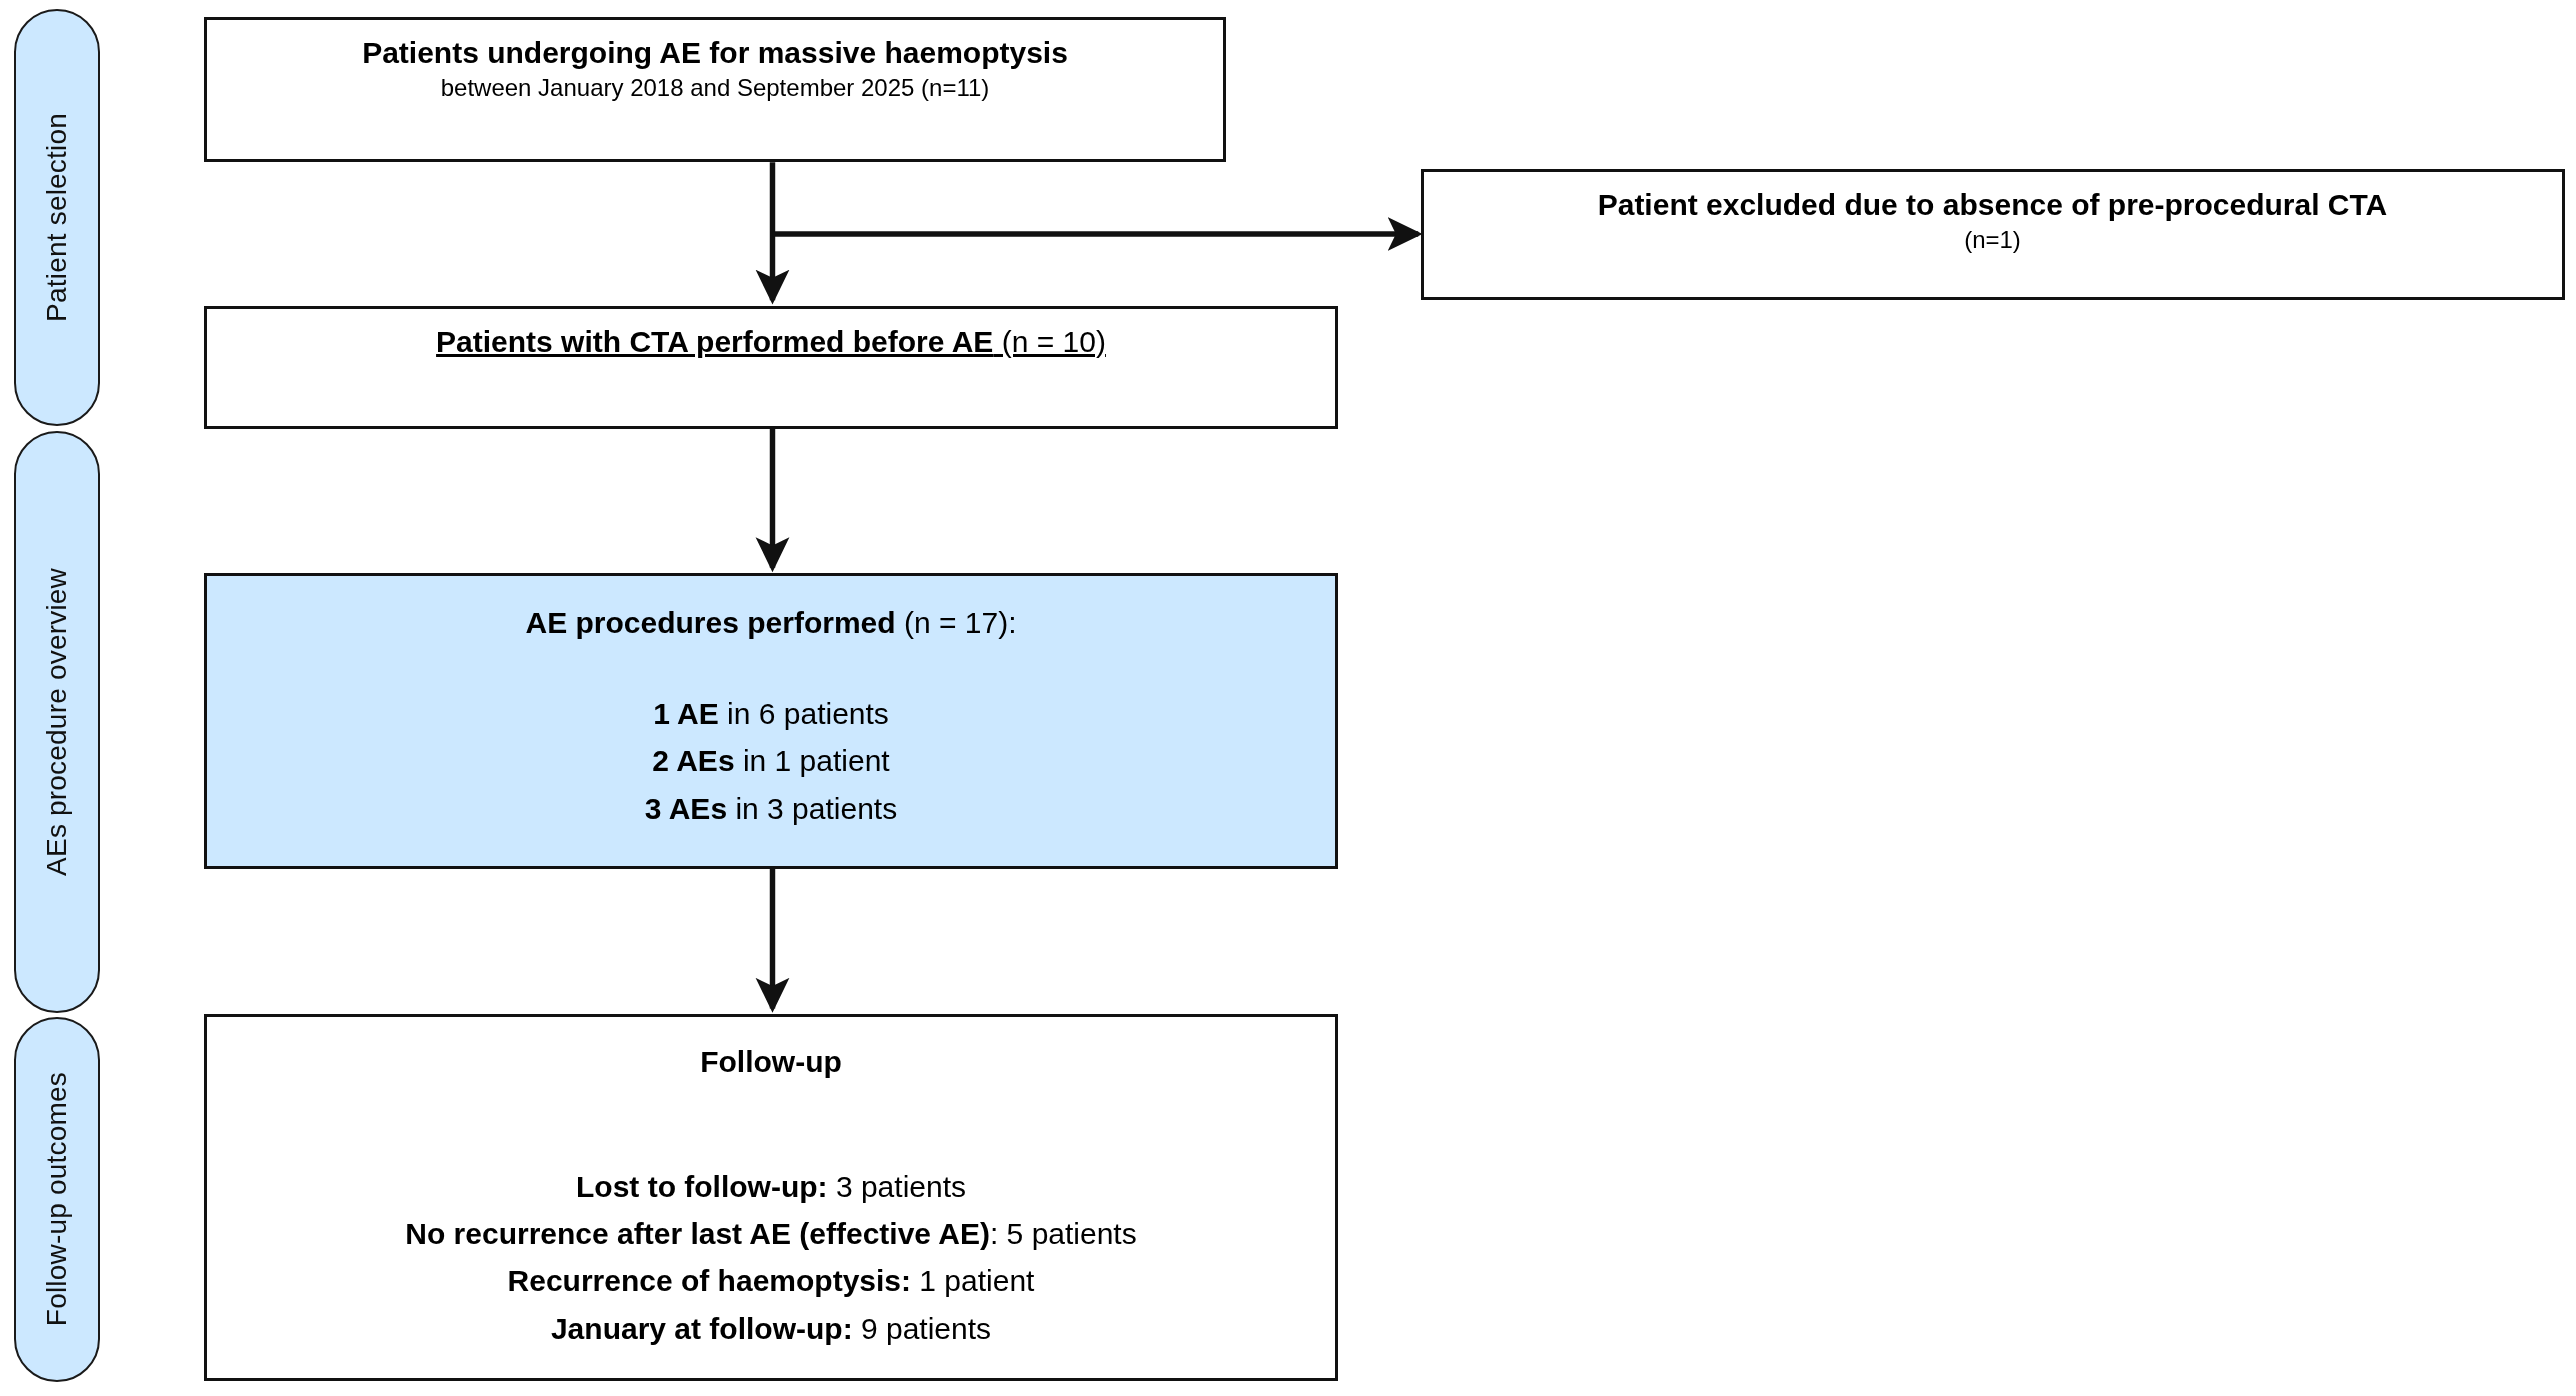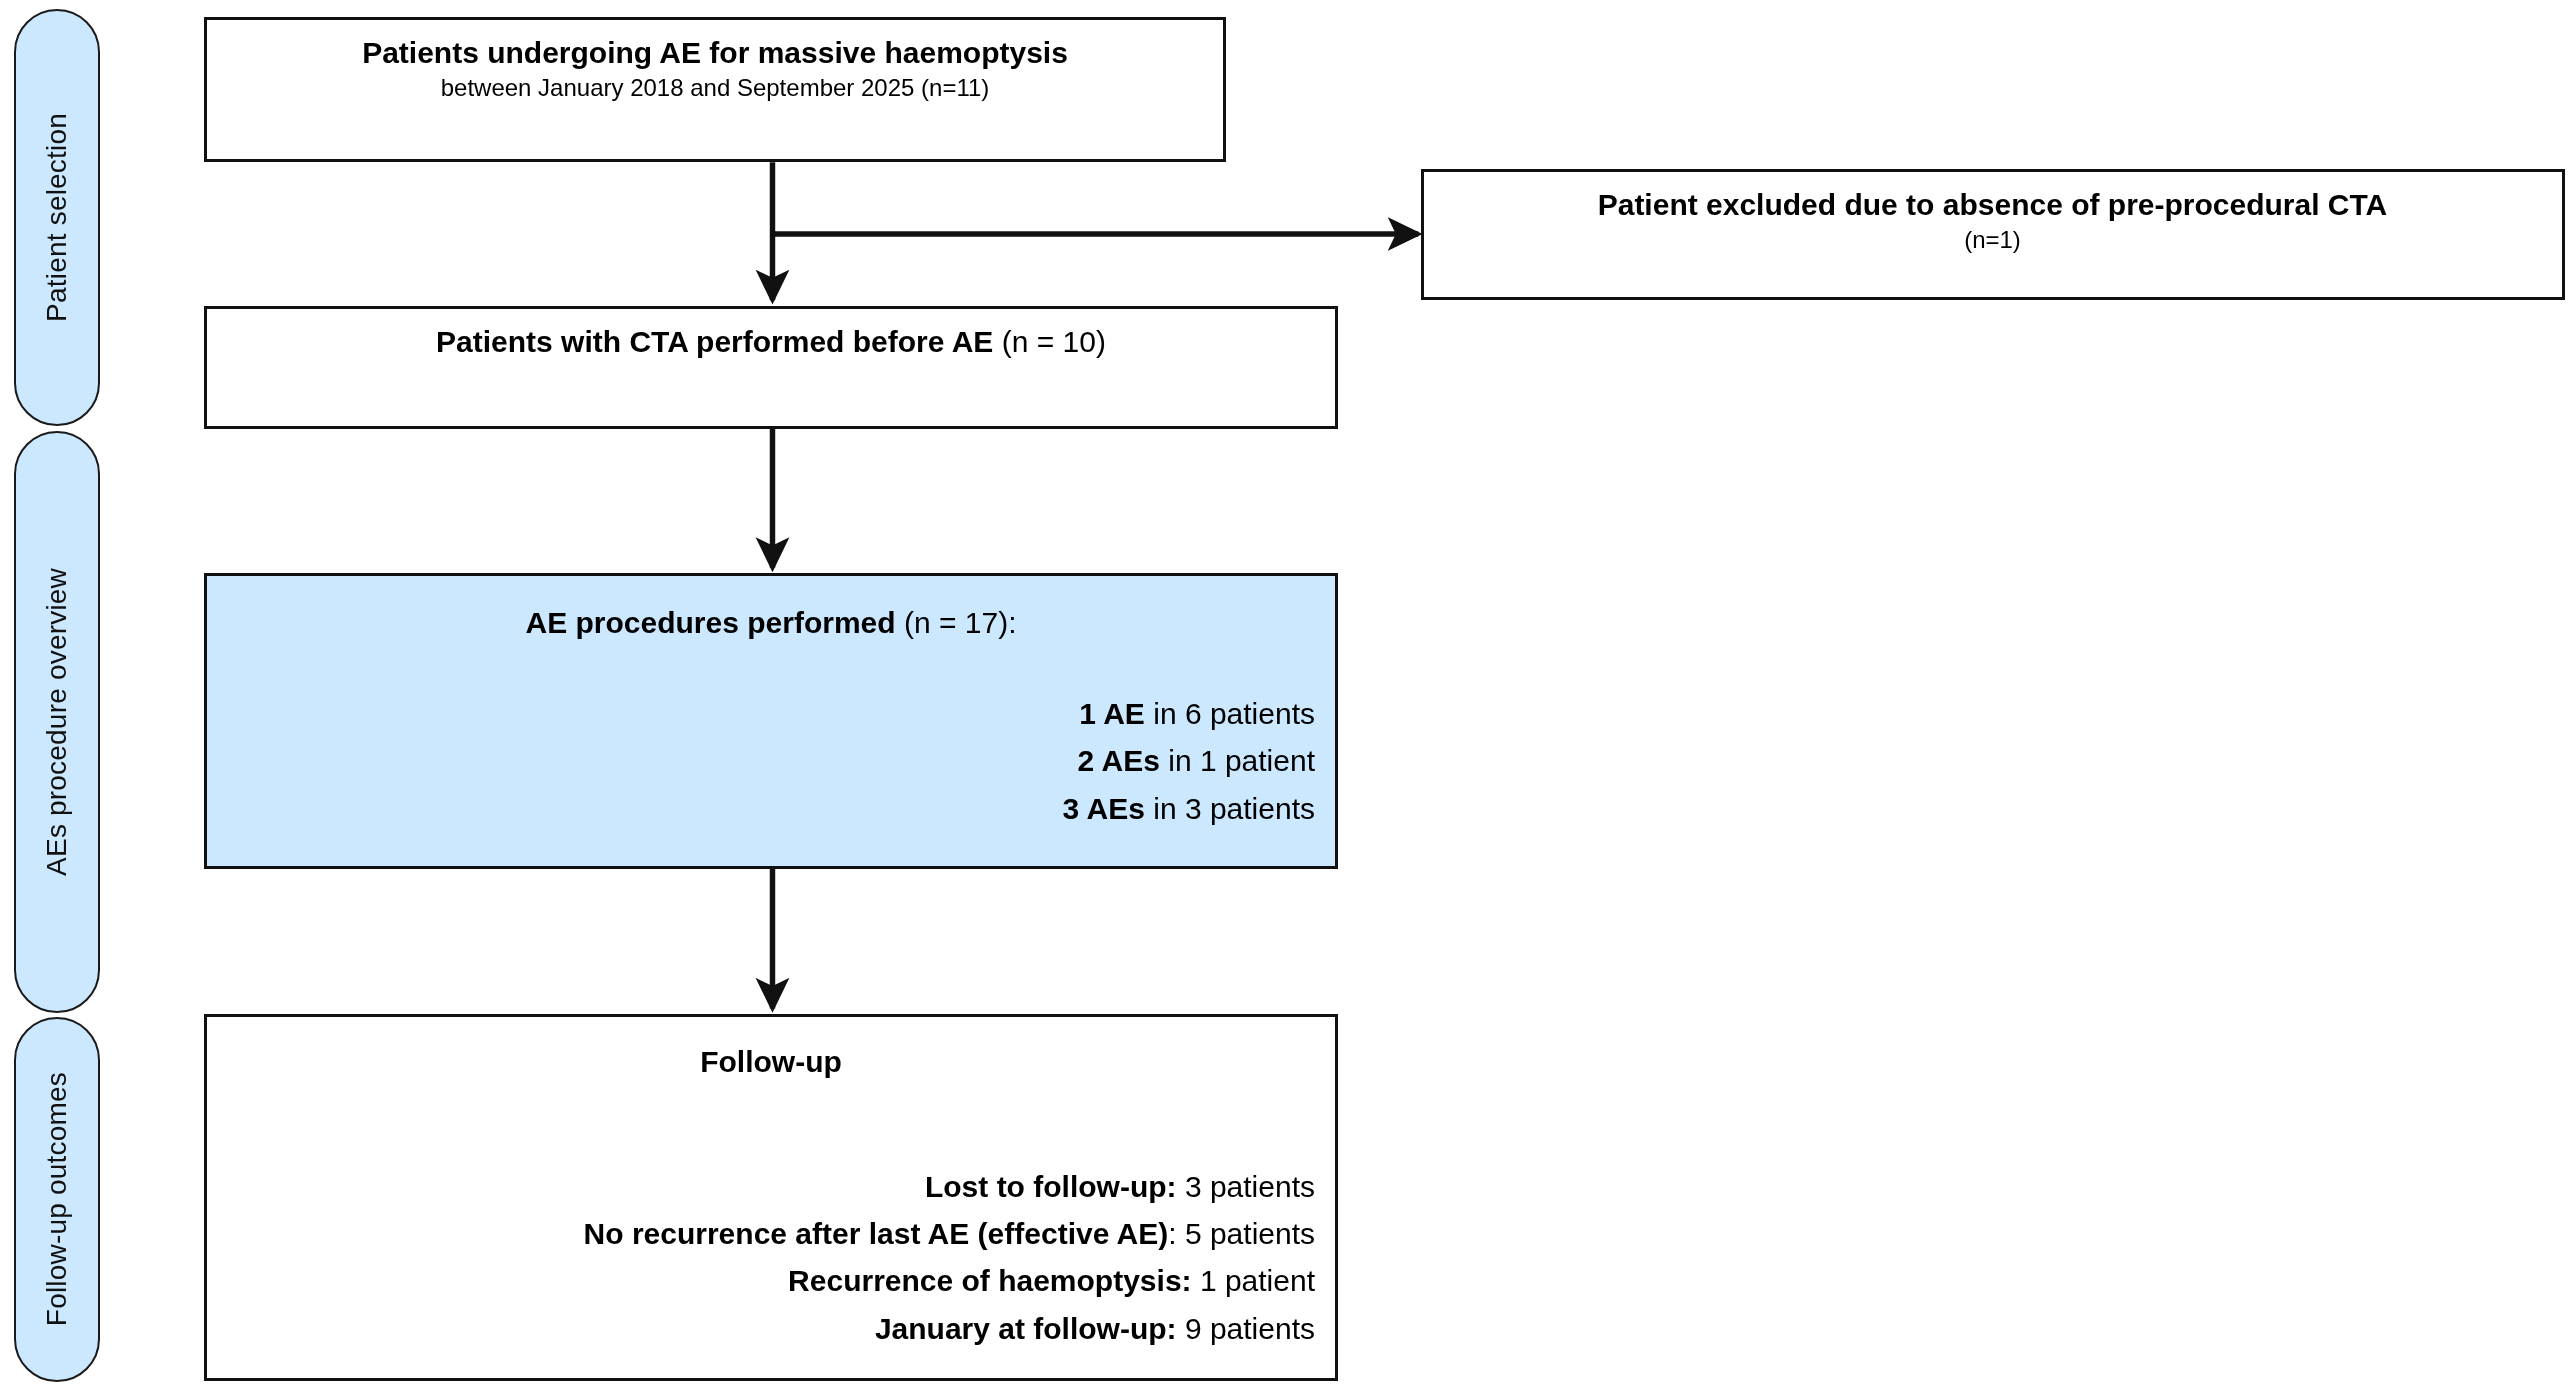--- a/index.html
+++ b/index.html
@@ -69,21 +69,21 @@
     font-weight: normal;
     line-height: 1.32;
     margin: 0;
   }
   .box-lines {
     margin-top: 26.5px;
   }
   .box-line {
     font-size: 30px;
     line-height: 1.58;
-    text-align: right;
+    text-align: center;
     font-weight: normal;
     white-space: nowrap;
   }
   .box-line .lead {
     font-weight: bold;
   }
 
   
   #connectors {
     position: absolute;
@@ -138,21 +138,21 @@
   <div class="flow-box" style="left:204px; top:17px; width:1022px; height:145px;">
     <div class="box-title">Patients undergoing AE for massive haemoptysis</div>
     <div class="box-subtitle">between January 2018 and September 2025 (n=11)</div>
   </div>
 
   <div class="flow-box" style="left:1421px; top:169px; width:1144px; height:131px;padding-left:19px;">
     <div class="box-title">Patient excluded due to absence of pre-procedural CTA</div>
     <div class="box-subtitle">(n=1)</div>
   </div>
 
-  <div class="flow-box" style="left:204px; top:306px; width:1134px; height:123px; ">
+  <div class="flow-box" style="left:204px; top:306px; width:1134px; height:123px; text-decoration:underline;">
     <div class="box-title">
       <span>Patients with CTA performed before AE</span><span class="reg"> (n = 10)</span>
     </div>
   </div>
 
   <div class="flow-box highlight" style="left:204px; top:573px; width:1134px; height:296px; padding-top:26.5px;">
     <div class="box-title">
       <span>AE procedures performed</span><span class="reg"> (n = 17):</span>
     </div>
     <div class="box-lines" style="margin-top:48px;">

